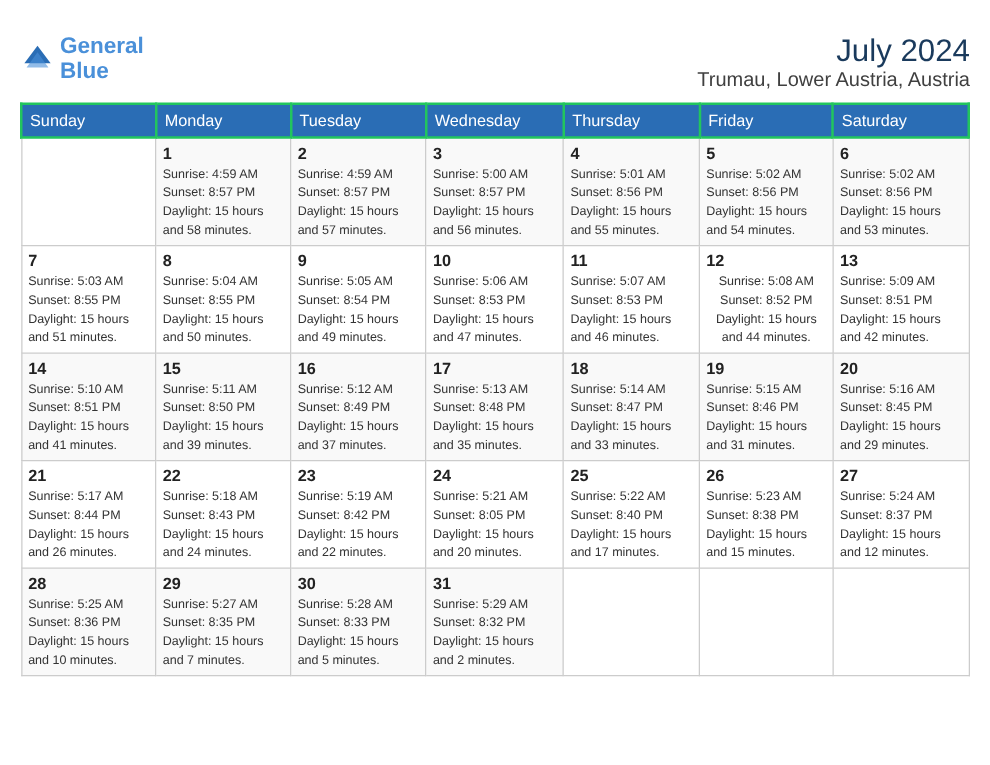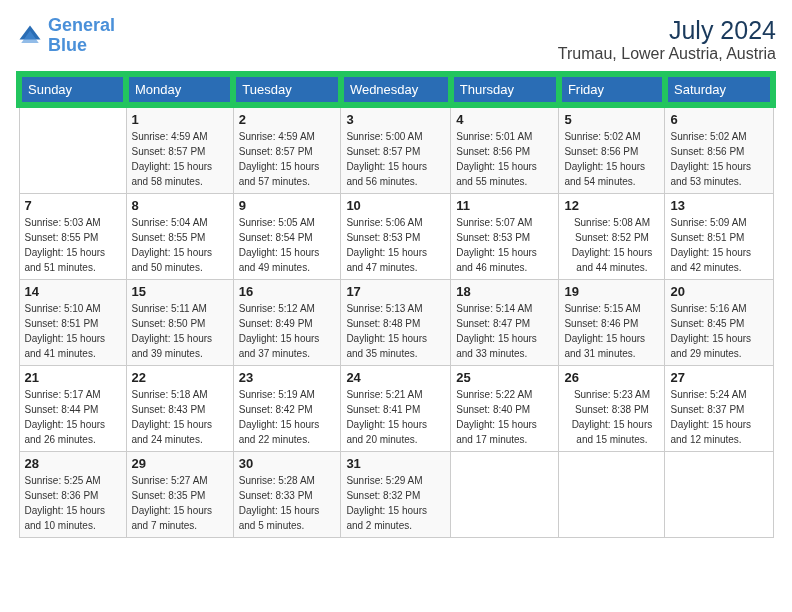--- a/index.html
+++ b/index.html
@@ -8,20 +8,21 @@
       background: #fff;
       width: 792px;
       min-height: 612px;
       padding: 16px;
     }
     .header {
       display: flex;
       justify-content: space-between;
       align-items: flex-start;
       margin-bottom: 8px;
+      margin-top: 11px;
     }
     .logo {
       display: flex;
       align-items: center;
       gap: 4px;
     }
     .logo-text {
       font-size: 18px;
       font-weight: bold;
       color: #1a3a5c;
@@ -51,21 +52,21 @@
       border-collapse: collapse;
       font-size: 10.5px;
     }
     thead tr th {
       background: #2a6db5;
       color: #fff;
       padding: 5px 6px;
       text-align: left;
       font-size: 13px;
       font-weight: normal;
-      border: 6px solid #22c55e;
+      border: 2px solid #22c55e;
     }
     tbody tr td {
       border: 1px solid #ccc;
       vertical-align: top;
       padding: 4px 5px;
       width: 113px;
       min-height: 70px;
     }
     tbody tr:nth-child(odd) td {
       background: #f9f9f9;
@@ -287,34 +288,34 @@
         <td>
           <span class="day-num">23</span>
           <div class="day-info" style="white-space: pre-line;">Sunrise: 5:19 AM
 Sunset: 8:42 PM
 Daylight: 15 hours
 and 22 minutes.</div>
         </td>
         <td>
           <span class="day-num">24</span>
           <div class="day-info" style="white-space: pre-line;">Sunrise: 5:21 AM
-Sunset: 8:41 PM
+Sunset: 8:05 PM
 Daylight: 15 hours
 and 20 minutes.</div>
         </td>
         <td>
           <span class="day-num">25</span>
           <div class="day-info" style="white-space: pre-line;">Sunrise: 5:22 AM
 Sunset: 8:40 PM
 Daylight: 15 hours
 and 17 minutes.</div>
         </td>
         <td>
           <span class="day-num">26</span>
-          <div class="day-info" style="white-space: pre-line; text-align: center;">Sunrise: 5:23 AM
+          <div class="day-info" style="white-space: pre-line;">Sunrise: 5:23 AM
 Sunset: 8:38 PM
 Daylight: 15 hours
 and 15 minutes.</div>
         </td>
         <td>
           <span class="day-num">27</span>
           <div class="day-info" style="white-space: pre-line;">Sunrise: 5:24 AM
 Sunset: 8:37 PM
 Daylight: 15 hours
 and 12 minutes.</div>

